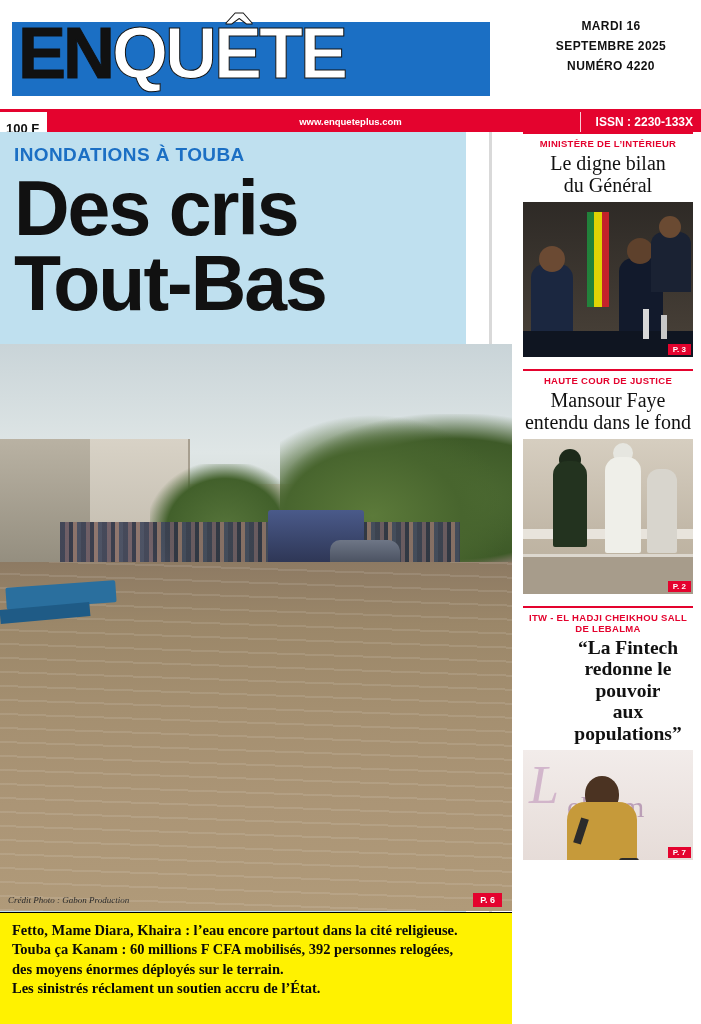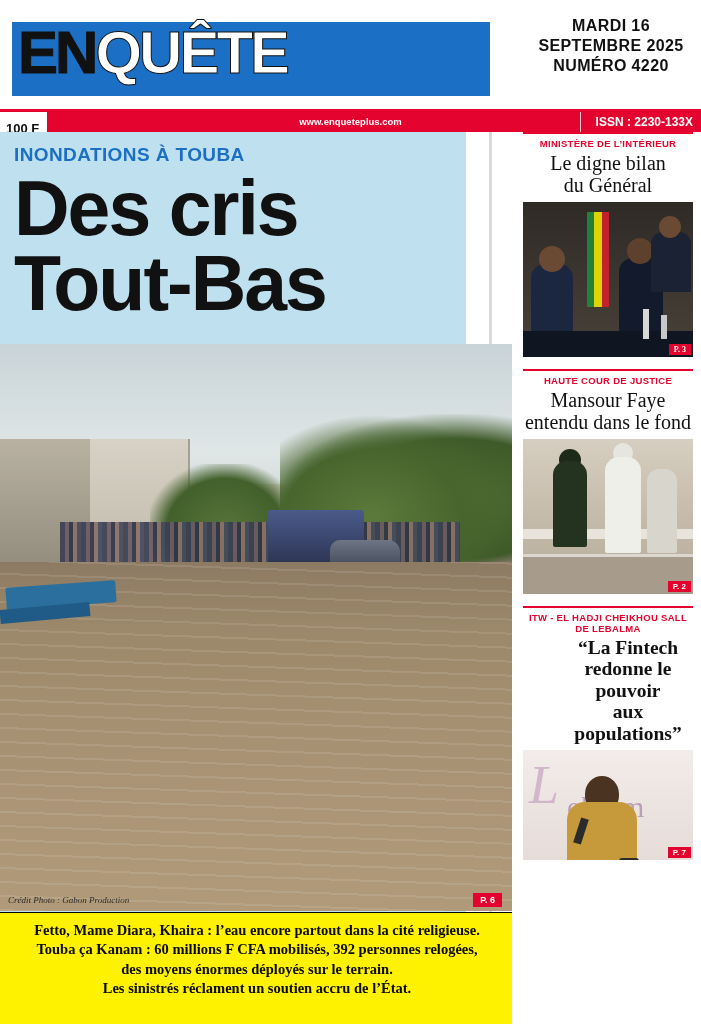--- a/index.html
+++ b/index.html
@@ -24,32 +24,32 @@
   }
   .logo-blue {
     position: absolute; left: 0; top: 8px;
     width: 478px; height: 74px;
     background: #1b6fc4;
   }
   .logo-text {
     position: absolute; left: 6px; top: -4px;
     font-family: "Liberation Sans", sans-serif;
     font-weight: bold;
-    font-size: 60px;
+    font-size: 72px;
     letter-spacing: -3px;
     color: #111;
     line-height: 86px;
     -webkit-text-stroke: 1px #111;
   }
   .logo-text .w { color: #ffffff; }
   .logo-text .k { color: #111111; }
   .issue-info {
     position: absolute; right: 10px; top: 16px;
     text-align: center;
-    font-size: 16px;
+    font-size: 12px;
     font-weight: bold;
     color: #111;
     line-height: 20px;
     letter-spacing: .4px;
     width: 160px;
   }
 
   
   .redbar {
     position: relative;
@@ -198,21 +198,20 @@
     background: #fff200;
     padding: 8px 10px 6px 12px;
     border-top: 1px solid #000;
   }
   .yellowbox p {
     font-family: "Liberation Serif", serif;
     font-size: 14.5px;
     font-weight: bold;
     line-height: 1.33;
     color: #0a0a0a;
-    text-align: center;
   }
 
   
   .r-item { position: relative; padding: 0 8px; text-align: center; }
   .r-rule { height: 2px; background: #e4032e; margin: 0 8px; }
   .r-kicker {
     color: #e4032e;
     font-size: 9.5px;
     font-weight: bold;
     letter-spacing: .3px;
@@ -232,21 +231,21 @@
     width: 170px; height: 155px;
     overflow: hidden;
     background: #777;
   }
   .page-ref {
     position: absolute; right: 2px; bottom: 2px;
     background: #e4032e; color: #fff;
     font-size: 8px; font-weight: bold; padding: 1px 5px;
   }
   
-  .ph1 { background: linear-gradient(#2e2a26, #4a4239); font-family: Liberation Serif, serif; }
+  .ph1 { background: linear-gradient(#2e2a26, #4a4239); }
   .ph1 .flag {
     position: absolute; left: 64px; top: 10px; width: 22px; height: 95px;
     background: linear-gradient(90deg,#1f8a3c 33%, #f2e500 33%, #f2e500 66%, #d3202a 66%);
     opacity: .9;
   }
   .ph1 .m1 { position: absolute; left: 8px; top: 62px; width: 42px; height: 68px; background: #1b2740; border-radius: 14px 14px 0 0; }
   .ph1 .h1 { position: absolute; left: 16px; top: 44px; width: 26px; height: 26px; background: #6b4a33; border-radius: 50%; }
   .ph1 .m2 { position: absolute; left: 96px; top: 56px; width: 44px; height: 74px; background: #121a2c; border-radius: 14px 14px 0 0; }
   .ph1 .h2 { position: absolute; left: 104px; top: 36px; width: 26px; height: 26px; background: #5e412c; border-radius: 50%; }
   .ph1 .m3 { position: absolute; left: 128px; top: 30px; width: 40px; height: 60px; background: #1a2233; border-radius: 12px 12px 0 0; }

